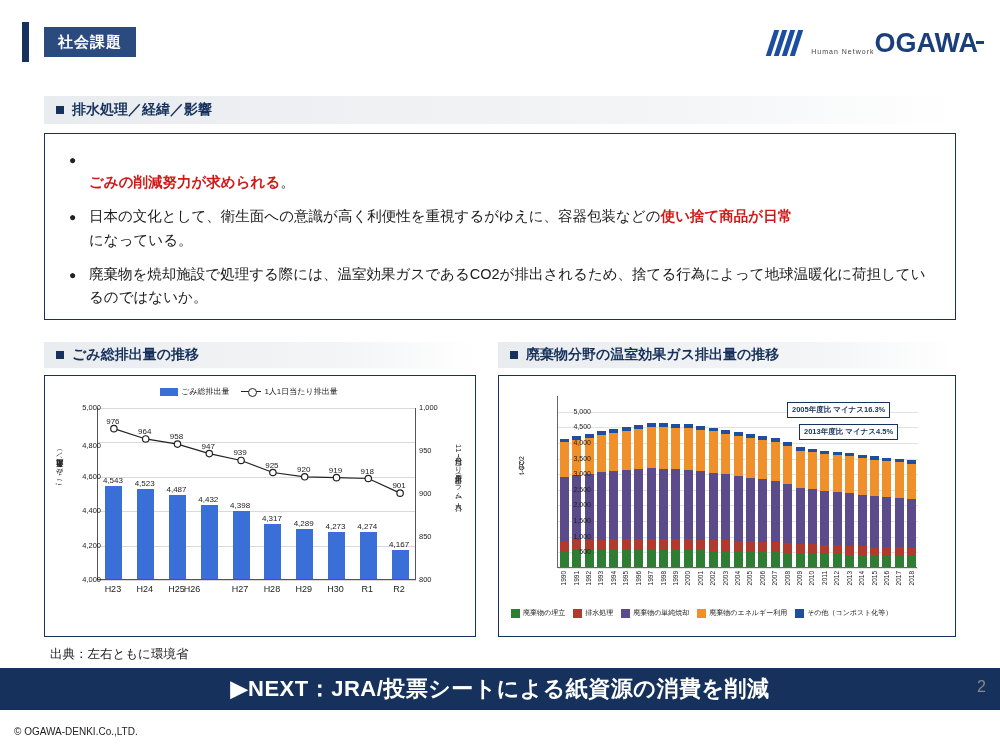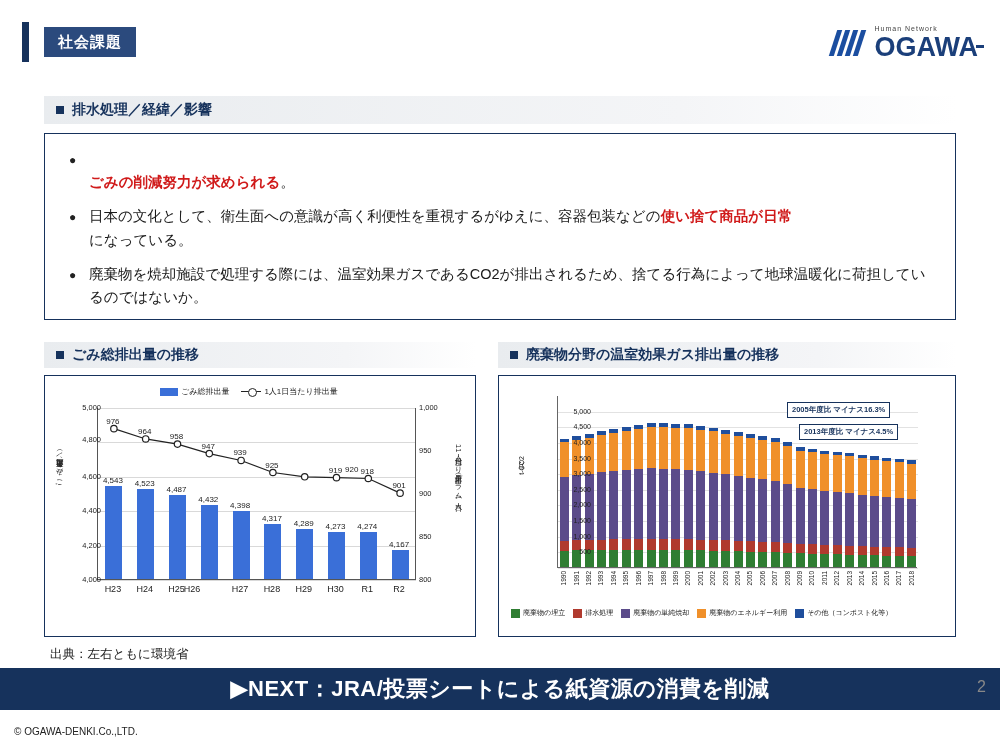--- a/index.html
+++ b/index.html
@@ -22,21 +22,21 @@
     display:flex; align-items:center; justify-content:center; letter-spacing:1px;
   }
   .header-title {
     position:absolute; left:150px; top:24px;
     font-size:26px; font-weight:bold; color:#16325c; letter-spacing:0.5px;
     white-space:nowrap;
   }
   .logo { position:absolute; right:22px; top:26px; height:34px; display:flex; align-items:center; }
   .logo-mark { width:34px; height:26px; position:relative; margin-right:7px; }
   .logo-mark span { position:absolute; background:#1b4ea0; width:5px; height:26px; transform:skewX(-18deg); }
-  .logo-text { display:flex; flex-direction:column; line-height:1; }
+  .logo-text { display:flex; flex-direction:row; line-height:1;align-items:flex-end; }
   .logo-sub { font-size:7px; color:#444; letter-spacing:1px; margin-bottom:2px; }
   .logo-main { font-size:27px; font-weight:bold; color:#1b3f7a; letter-spacing:0px; position:relative;}
   .logo-main::after{ content:""; position:absolute; right:-6px; top:11px; width:8px; height:3px; background:#1b3f7a;}
 
   
   .section-bar {
     position:absolute;
     background:linear-gradient(to right,#e9ecef 0%, #f4f5f7 70%, #ffffff 100%);
     display:flex; align-items:center; padding-left:12px;
     font-size:14px; font-weight:bold; color:#16325c;
@@ -198,21 +198,21 @@
           <circle cx="238.5" cy="69.66000000000001" r="3.2" fill="#fff" stroke="#222" stroke-width="1.2"></circle>
           <circle cx="270.3" cy="70.52000000000001" r="3.2" fill="#fff" stroke="#222" stroke-width="1.2"></circle>
           <circle cx="302.09999999999997" cy="85.14" r="3.2" fill="#fff" stroke="#222" stroke-width="1.2"></circle>
         </svg>
       </div>
     <div class="plot-right-axis"></div>
   <div class="ylab-l" style="top: 199px;">4,000</div>
       <div class="ylab-l" style="top: 164.6px;">4,200</div>
       <div class="ylab-l" style="top: 130.2px;">4,400</div>
       <div class="ylab-l" style="top: 95.8px;">4,600</div>
-      <div class="ylab-l" style="top: 59px;">4,800</div>
+      <div class="ylab-l" style="top: 65px;">4,800</div>
       <div class="ylab-l" style="top: 27px;">5,000</div>
       <div class="ylab-r" style="top: 199px;">800</div>
       <div class="ylab-r" style="top: 156px;">850</div>
       <div class="ylab-r" style="top: 113px;">900</div>
       <div class="ylab-r" style="top: 70px;">950</div>
       <div class="ylab-r" style="top: 27px;">1,000</div>
       <div class="barlabel" style="left: 51.9px; top: 99.604px; width: 32px;">4,543</div>
       <div class="xlabel" style="left: 51.9px; width: 32px;">H23</div>
       <div class="dotlabel" style="left: 53.9px; top: 40.64px; width: 28px;">976</div>
       <div class="barlabel" style="left: 83.7px; top: 103.044px; width: 32px;">4,523</div>
@@ -225,21 +225,21 @@
       <div class="xlabel" style="left: 131px; width: 32px;">H26</div>
       <div class="dotlabel" style="left: 149.3px; top: 65.58px; width: 28px;">947</div>
       <div class="barlabel" style="left: 179.1px; top: 124.544px; width: 32px;">4,398</div>
       <div class="xlabel" style="left: 179.1px; width: 32px;">H27</div>
       <div class="dotlabel" style="left: 181.1px; top: 72.46px; width: 28px;">939</div>
       <div class="barlabel" style="left: 210.9px; top: 138.476px; width: 32px;">4,317</div>
       <div class="xlabel" style="left: 210.9px; width: 32px;">H28</div>
       <div class="dotlabel" style="left: 212.9px; top: 84.5px; width: 28px;">925</div>
       <div class="barlabel" style="left: 242.7px; top: 143.292px; width: 32px;">4,289</div>
       <div class="xlabel" style="left: 242.7px; width: 32px;">H29</div>
-      <div class="dotlabel" style="left: 244.7px; top: 88.8px; width: 28px; margin-left: 48px;">920</div>
+      <div class="dotlabel" style="left: 244.7px; top: 88.8px; width: 28px;">920</div>
       <div class="barlabel" style="left: 274.5px; top: 146.044px; width: 32px;">4,273</div>
       <div class="xlabel" style="left: 274.5px; width: 32px;">H30</div>
       <div class="dotlabel" style="left: 276.5px; top: 89.66px; width: 28px;">919</div>
       <div class="barlabel" style="left: 306.3px; top: 145.872px; width: 32px;">4,274</div>
       <div class="xlabel" style="left: 306.3px; width: 32px;">R1</div>
       <div class="dotlabel" style="left: 308.3px; top: 90.52px; width: 28px;">918</div>
       <div class="barlabel" style="left: 338.1px; top: 164.276px; width: 32px;">4,167</div>
       <div class="xlabel" style="left: 338.1px; width: 32px;">R2</div>
       <div class="dotlabel" style="left: 340.1px; top: 105.14px; width: 28px;">901</div>
     </div>

